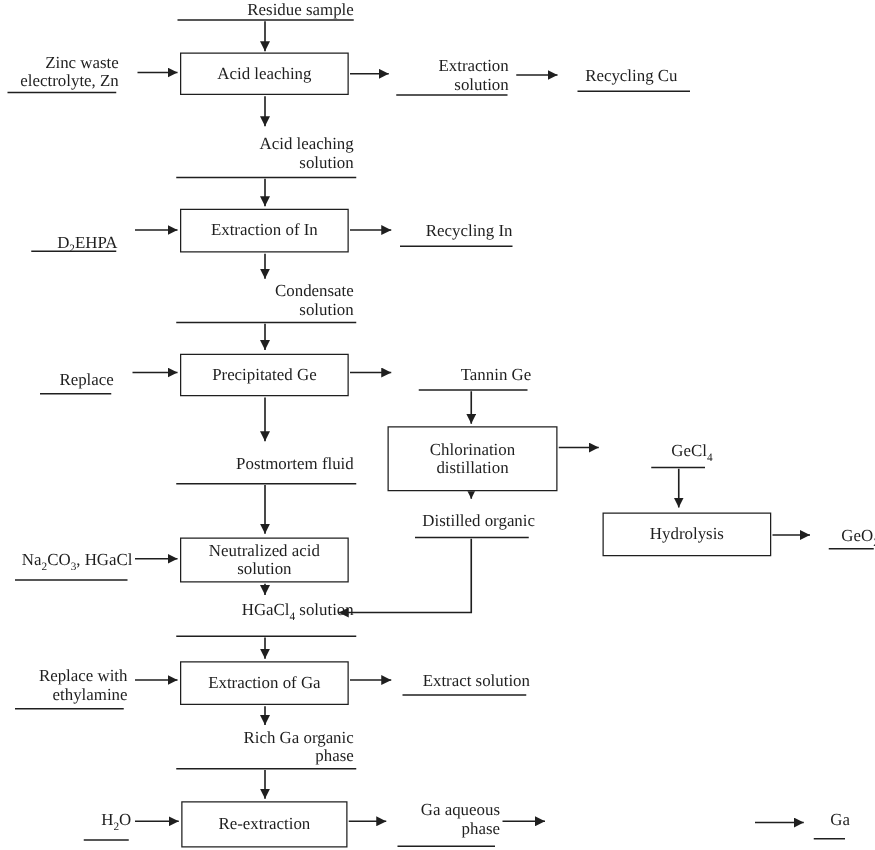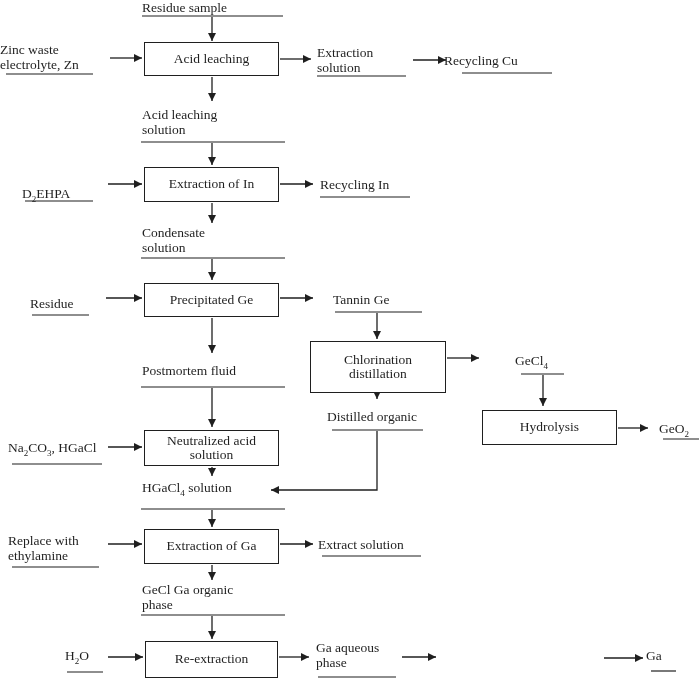--- a/index.html
+++ b/index.html
@@ -29,21 +29,21 @@
     flex-direction: column;
     align-items: center;
     justify-content: center;
     text-align: center;
     line-height: 14.5px;
     white-space: nowrap;
   }
   .box span { display: block; }
   .lbl {
     position: absolute;
-    text-align: left;
+    text-align: right;
     line-height: 15px;
     white-space: nowrap;
   }
   .lbl div { white-space: nowrap; }
   sub { font-size: 9px; line-height: 0; }
 </style>
 </head>
 <body>
 
 <div class="diagram">
@@ -160,21 +160,21 @@
     <span>D</span><sub>2</sub><span>EHPA</span>
   </div>
   <div class="lbl" style="left:320px;top:177px;width:90px">
     <span>Recycling In</span>
   </div>
   <div class="lbl" style="left:142px;top:225px;width:141px">
     <div>Condensate</div>
     <div>solution</div>
   </div>
   <div class="lbl" style="left:30px;top:296px;width:61px">
-    <span>Residue</span>
+    <span>Replace</span>
   </div>
   <div class="lbl" style="left:333px;top:292px;width:92px">
     <span>Tannin Ge</span>
   </div>
   <div class="lbl" style="left:515px;top:353px;width:55px">
     <span>GeCl</span><sub>4</sub>
   </div>
   <div class="lbl" style="left:142px;top:363px;width:141px">
     <span>Postmortem fluid</span>
   </div>
@@ -191,21 +191,21 @@
     <span>HGaCl</span><sub>4</sub><span> solution</span>
   </div>
   <div class="lbl" style="left:8px;top:533px;width:94px">
     <div>Replace with</div>
     <div>ethylamine</div>
   </div>
   <div class="lbl" style="left:318px;top:537px;width:106px">
     <span>Extract solution</span>
   </div>
   <div class="lbl" style="left:142px;top:582px;width:141px">
-    <div>GeCl Ga organic</div>
+    <div>Rich Ga organic</div>
     <div>phase</div>
   </div>
   <div class="lbl" style="left:65px;top:648px;width:40px">
     <span>H</span><sub>2</sub><span>O</span>
   </div>
   <div class="lbl" style="left:316px;top:640px;width:84px">
     <div>Ga aqueous</div>
     <div>phase</div>
   </div>
   <div class="lbl" style="left:646px;top:648px;width:34px">

